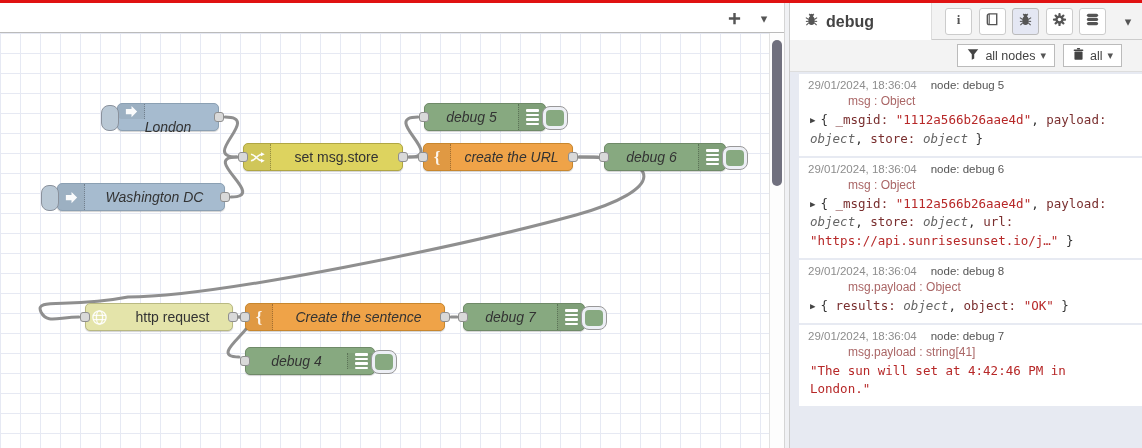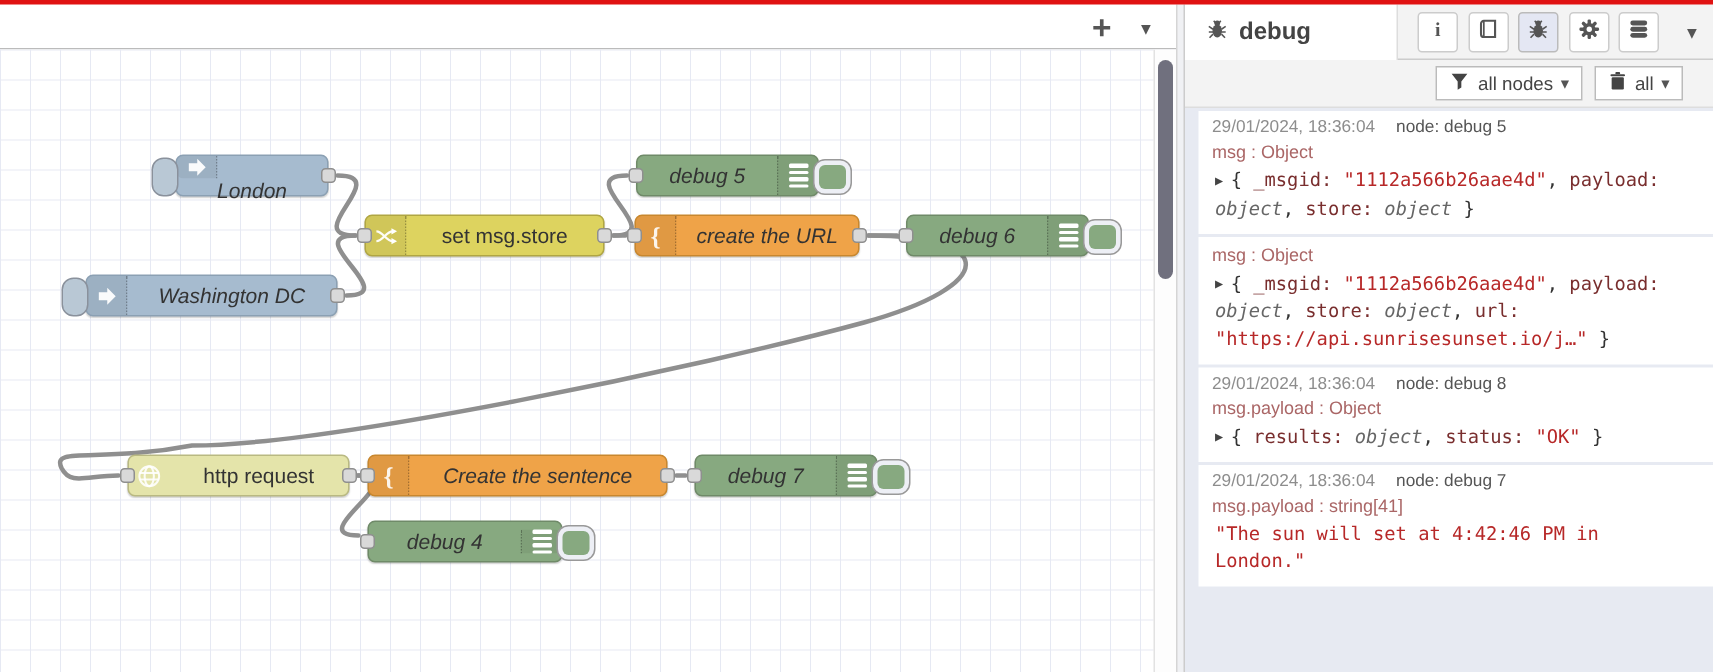--- a/index.html
+++ b/index.html
@@ -64,21 +64,21 @@
                      display:flex; align-items:center; justify-content:flex-end; gap:8px; padding-right:20px; }
   .mini-btn { height:23px; background:#fff; border:1px solid #bbb; border-radius:0; display:flex; align-items:center; gap:5px;
               padding:0 8px; font-size:12.5px; color:#444; cursor:pointer; }
   .mini-btn .caret { font-size:11px; color:#555; }
 
   #debug-list { flex:1; background:#e7eaf2; overflow:hidden; padding-top:2px; }
   .dbg-msg { background:#fff; margin:0 0 2px 9px; padding:5px 9px 7px 9px; }
   .dbg-meta { font-size:11.5px; margin-bottom:3px; }
   .dbg-date { color:#8d8d8d; }
   .dbg-source { color:#555; margin-left:14px; }
-  .dbg-prop { font-size:12px; color:#a66; margin-bottom:3px; }
+  .dbg-prop { font-size:12px; color:#a66; margin-bottom:3px;margin-left:40px; }
   .dbg-content { font-family:"DejaVu Sans Mono", monospace; font-size:12.5px; line-height:1.5; word-break:break-word; padding-left:2px; }
   .expander { display:inline-block; font-size:9px; color:#444; margin-right:5px; cursor:pointer; transform:translateY(-1px); }
   .tk-plain { color:#333; }
   .tk-key { color:#792e2e; }
   .tk-str { color:#b72828; }
   .tk-obj { color:#666; font-style:italic; }
 </style>
 </head>
 <body>
 
@@ -338,27 +338,28 @@
       </div>
     </div>
 
     <div id="debug-list">
         <div class="dbg-msg">
           <div class="dbg-meta"><span class="dbg-date">29/01/2024, 18:36:04</span><span class="dbg-source">node: debug 5</span></div>
           <div class="dbg-prop">msg : Object</div>
           <div class="dbg-content"><span class="expander">▶</span><span class="tk-plain">{ </span><span class="tk-key">_msgid: </span><span class="tk-str">"1112a566b26aae4d"</span><span class="tk-plain">, </span><span class="tk-key">payload: </span><span class="tk-obj">object</span><span class="tk-plain">, </span><span class="tk-key">store: </span><span class="tk-obj">object</span><span class="tk-plain"> }</span></div>
         </div>
         <div class="dbg-msg">
+          <div class="dbg-meta"><span class="dbg-date">29/01/2024, 18:36:04</span><span class="dbg-source">node: debug 6</span></div>
           <div class="dbg-prop">msg : Object</div>
           <div class="dbg-content"><span class="expander">▶</span><span class="tk-plain">{ </span><span class="tk-key">_msgid: </span><span class="tk-str">"1112a566b26aae4d"</span><span class="tk-plain">, </span><span class="tk-key">payload: </span><span class="tk-obj">object</span><span class="tk-plain">, </span><span class="tk-key">store: </span><span class="tk-obj">object</span><span class="tk-plain">, </span><span class="tk-key">url: </span><span class="tk-str">"https://api.sunrisesunset.io/j…"</span><span class="tk-plain"> }</span></div>
         </div>
         <div class="dbg-msg">
           <div class="dbg-meta"><span class="dbg-date">29/01/2024, 18:36:04</span><span class="dbg-source">node: debug 8</span></div>
           <div class="dbg-prop">msg.payload : Object</div>
-          <div class="dbg-content"><span class="expander">▶</span><span class="tk-plain">{ </span><span class="tk-key">results: </span><span class="tk-obj">object</span><span class="tk-plain">, </span><span class="tk-key">status: </span><span class="tk-str">"OK"</span><span class="tk-plain"> }</span></div>
+          <div class="dbg-content"><span class="expander">▶</span><span class="tk-plain">{ </span><span class="tk-key">results: </span><span class="tk-obj">object</span><span class="tk-plain">, </span><span class="tk-key">object: </span><span class="tk-str">"OK"</span><span class="tk-plain"> }</span></div>
         </div>
         <div class="dbg-msg">
           <div class="dbg-meta"><span class="dbg-date">29/01/2024, 18:36:04</span><span class="dbg-source">node: debug 7</span></div>
           <div class="dbg-prop">msg.payload : string[41]</div>
           <div class="dbg-content"><span class="tk-str">"The sun will set at 4:42:46 PM in London."</span></div>
         </div>
       </div>
   </div>
 </div>
 

